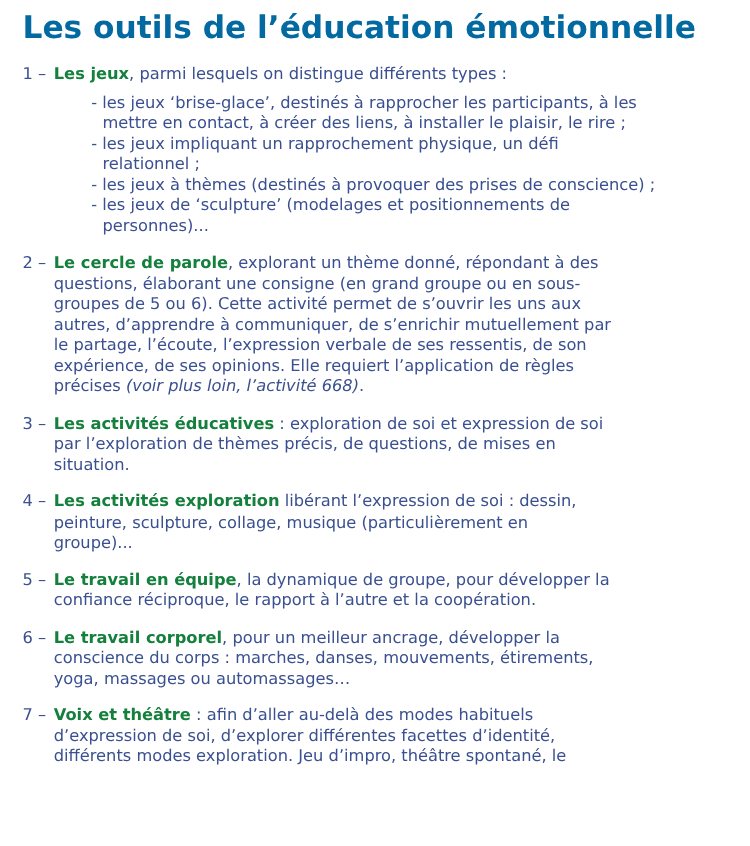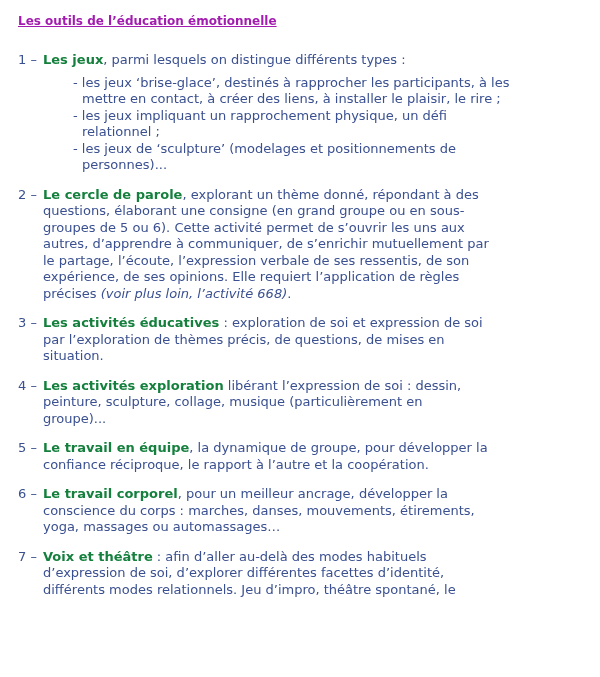--- a/index.html
+++ b/index.html
@@ -16,26 +16,25 @@
     box-sizing: border-box;
     width: 600px;
     height: 677px;
     padding: 8px 14px 0 18px;
     font-family: "DejaVu Sans", "Liberation Sans", sans-serif;
     font-size: 13px;
     line-height: 16.5px;
     color: #3a5090;
   }
   .doc-title {
-    font-size: 12px;
+    font-size: 25px;
     line-height: 23px;
     font-weight: bold;
-    color: #a21caf;
+    color: #0369a1;
     margin: 2px 0 19px 0;
-    text-decoration: underline;
   }
   .intro {
     margin: 0 0 12px 0;
     white-space: pre-line;
   }
   .item {
     position: relative;
     padding-left: 25px;
     margin-top: 13px;
   }
@@ -71,20 +70,21 @@
   <div class="doc-title">Les outils de l’éducation émotionnelle</div>
 
 
   <div class="item">
     <span class="num">1 –</span><strong>Les jeux</strong><span class="itext">, parmi lesquels on distingue différents types :</span>
     <div class="bullets">
       <div class="bullet">- les jeux ‘brise-glace’, destinés à rapprocher les participants, à les
 mettre en contact, à créer des liens, à installer le plaisir, le rire ;</div>
       <div class="bullet">- les jeux impliquant un rapprochement physique, un défi
 relationnel ;</div>
+      <div class="bullet">- les jeux à thèmes (destinés à provoquer des prises de conscience) ;</div>
       <div class="bullet">- les jeux de ‘sculpture’ (modelages et positionnements de
 personnes)...</div>
     </div>
   </div>
 
   <div class="item">
     <span class="num">2 –</span><strong>Le cercle de parole</strong><span class="itext"><span>, explorant un thème donné, répondant à des
 questions, élaborant une consigne (en grand groupe ou en sous-
 groupes de 5 ou 6). Cette activité permet de s’ouvrir les uns aux
 autres, d’apprendre à communiquer, de s’enrichir mutuellement par
@@ -112,16 +112,16 @@
 
   <div class="item">
     <span class="num">6 –</span><strong>Le travail corporel</strong><span class="itext">, pour un meilleur ancrage, développer la
 conscience du corps : marches, danses, mouvements, étirements,
 yoga, massages ou automassages…</span>
   </div>
 
   <div class="item">
     <span class="num">7 –</span><strong>Voix et théâtre</strong><span class="itext"> : afin d’aller au-delà des modes habituels
 d’expression de soi, d’explorer différentes facettes d’identité,
-différents modes relationnels. Jeu d’impro, théâtre spontané, le</span>
+différents modes exploration. Jeu d’impro, théâtre spontané, le</span>
   </div>
 
 </div>
 
 </body></html>

